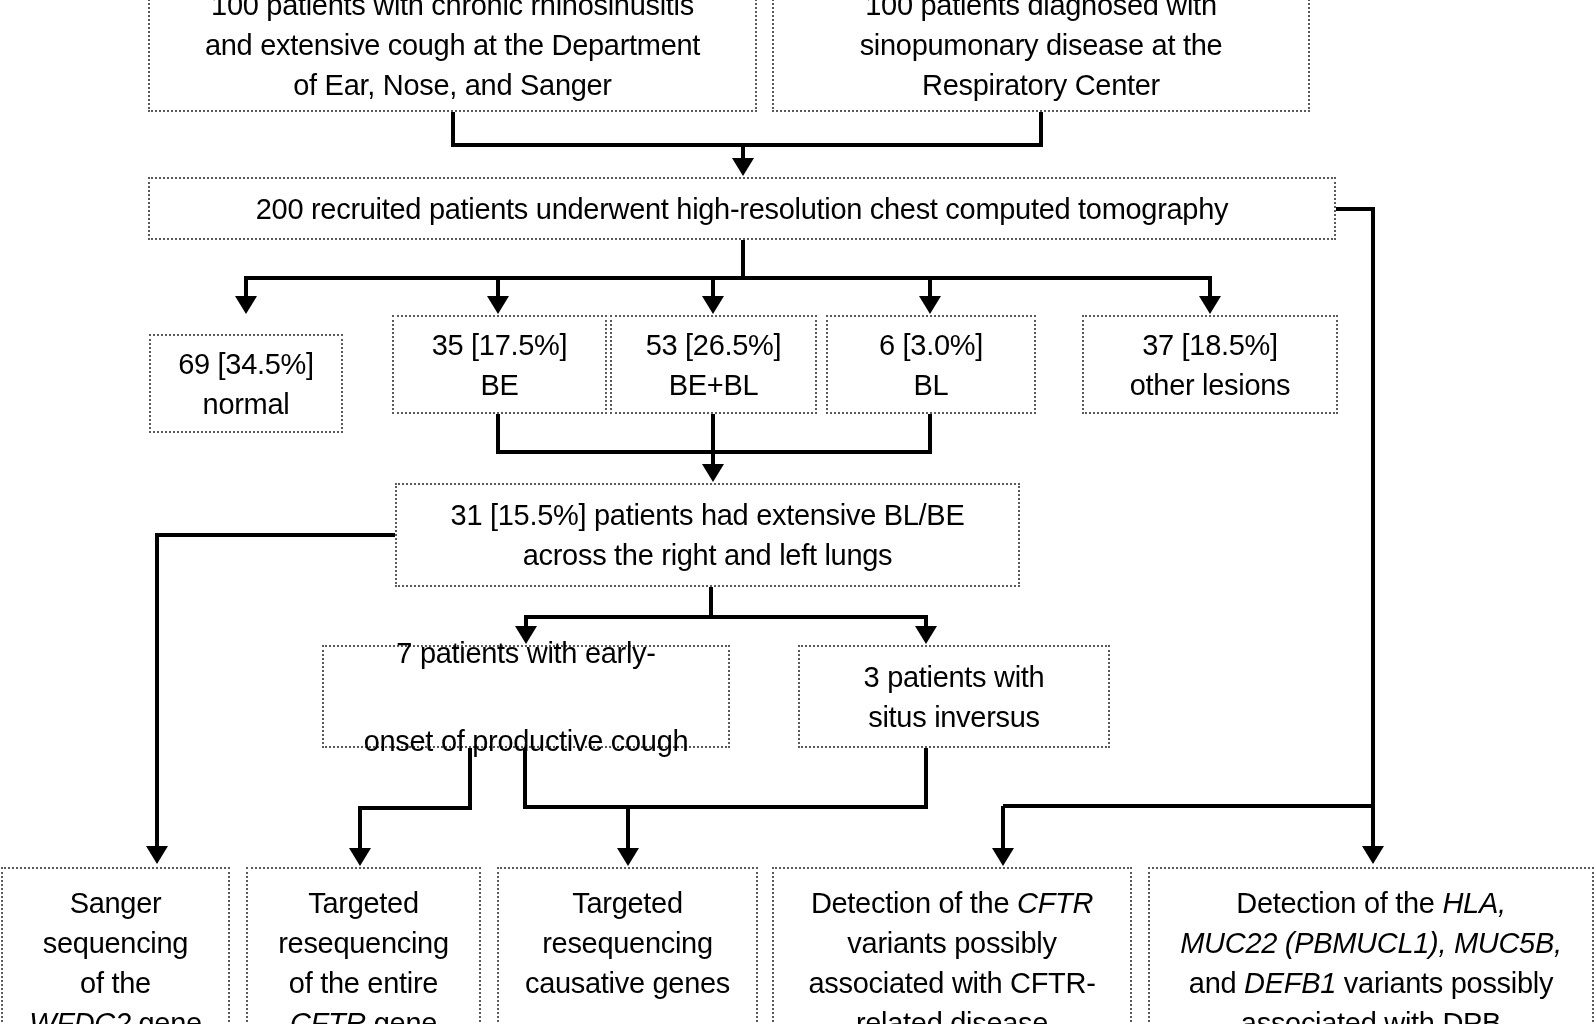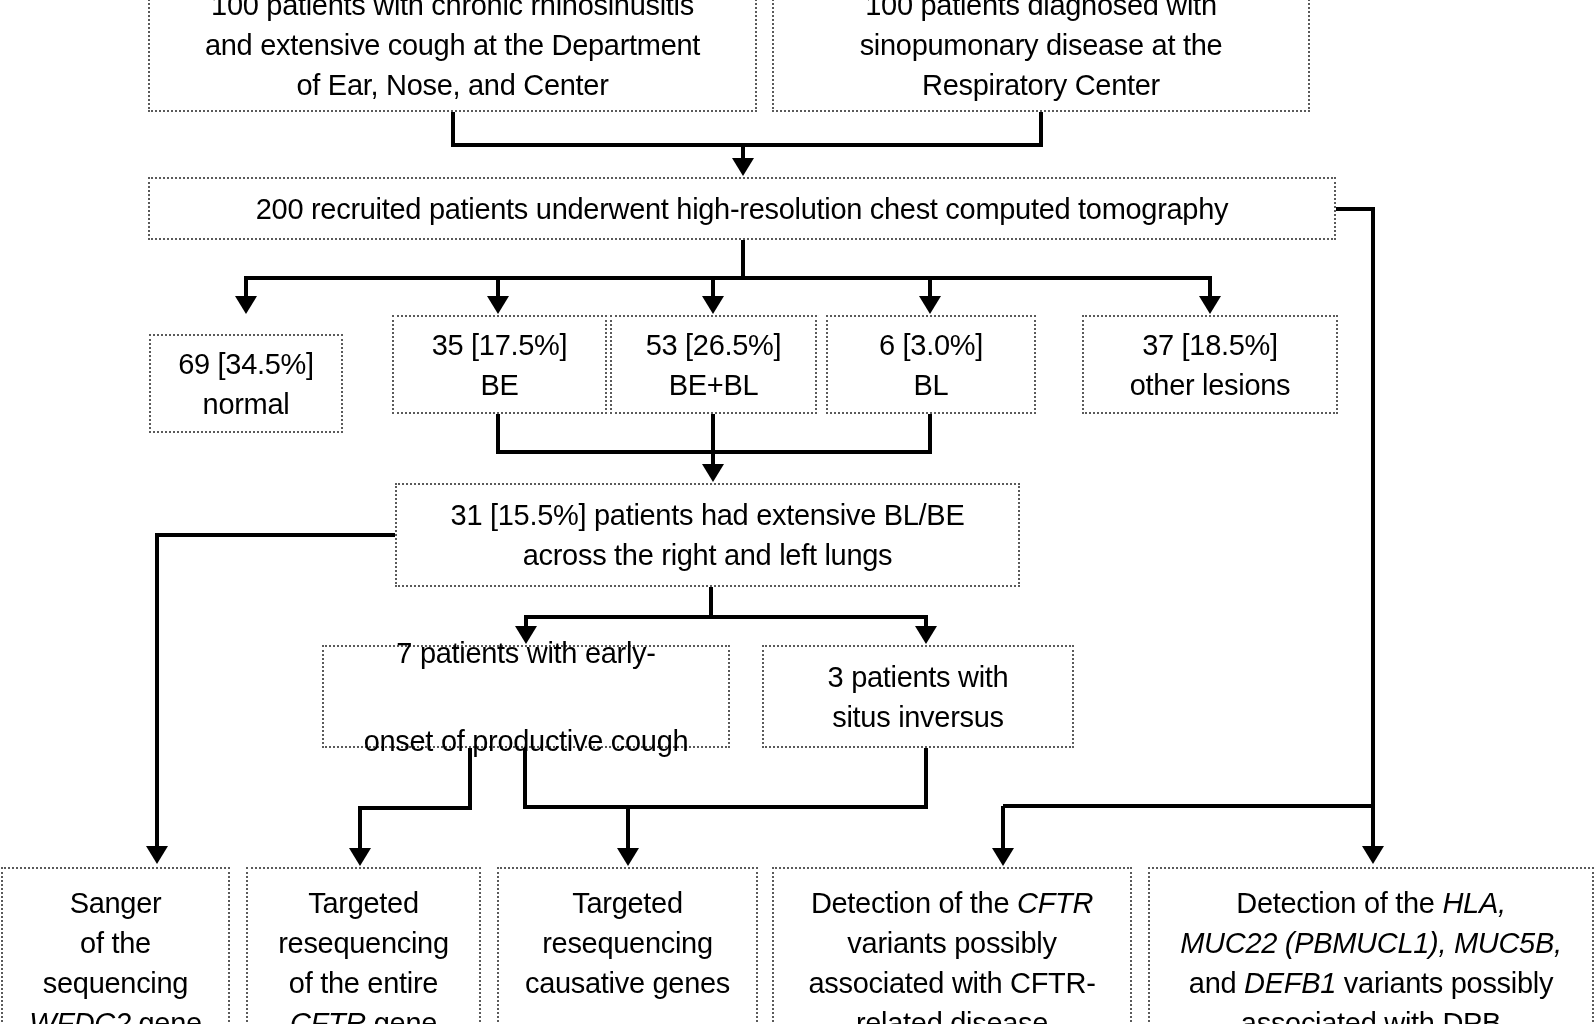--- a/index.html
+++ b/index.html
@@ -70,21 +70,21 @@
       <polygon points="349,848 371,848 360,866"></polygon>
       <polygon points="617,848 639,848 628,866"></polygon>
       <polygon points="992,848 1014,848 1003,866"></polygon>
       <polygon points="1362,846 1384,846 1373,864"></polygon>
     </g>
   </svg>
 
   <div class="box anchor-bottom" style="left:148px; top:-48px; width:609px; height:160px;">
       <div class="line">100 patients with chronic rhinosinusitis</div>
       <div class="line">and extensive cough at the Department</div>
-      <div class="line">of Ear, Nose, and Center</div>
+      <div class="line">of Ear, Nose, and Sanger</div>
     </div>
 
   <div class="box anchor-bottom" style="left:772px; top:-48px; width:538px; height:160px;">
       <div class="line">100 patients diagnosed with</div>
       <div class="line">sinopumonary disease at the</div>
       <div class="line">Respiratory Center</div>
     </div>
 
   <div class="box" style="left:148px; top:177px; width:1188px; height:63px;">
       <div class="line">200 recruited patients underwent high-resolution chest computed tomography</div>
@@ -118,29 +118,29 @@
   <div class="box" style="left:395px; top:483px; width:625px; height:104px;">
       <div class="line">31 [15.5%] patients had extensive BL/BE</div>
       <div class="line">across the right and left lungs</div>
     </div>
 
   <div class="box" style="left:322px; top:645px; width:408px; height:103px;gap:48px;">
       <div class="line">7 patients with early-</div>
       <div class="line">onset of productive cough</div>
     </div>
 
-  <div class="box" style="left:762px; top:645px; width:312px; height:103px;">
+  <div class="box" style="left:798px; top:645px; width:312px; height:103px;">
       <div class="line">3 patients with</div>
       <div class="line">situs inversus</div>
     </div>
 
   <div class="box anchor-top" style="left:1px; top:867px; width:229px; height:175px;">
       <div class="line">Sanger</div>
+      <div class="line">sequencing</div>
       <div class="line">of the</div>
-      <div class="line">sequencing</div>
       <div class="line"><em>WFDC2</em> gene</div>
     </div>
 
   <div class="box anchor-top" style="left:246px; top:867px; width:235px; height:175px;">
       <div class="line">Targeted</div>
       <div class="line">resequencing</div>
       <div class="line">of the entire</div>
       <div class="line"><em>CFTR</em> gene</div>
     </div>
 

